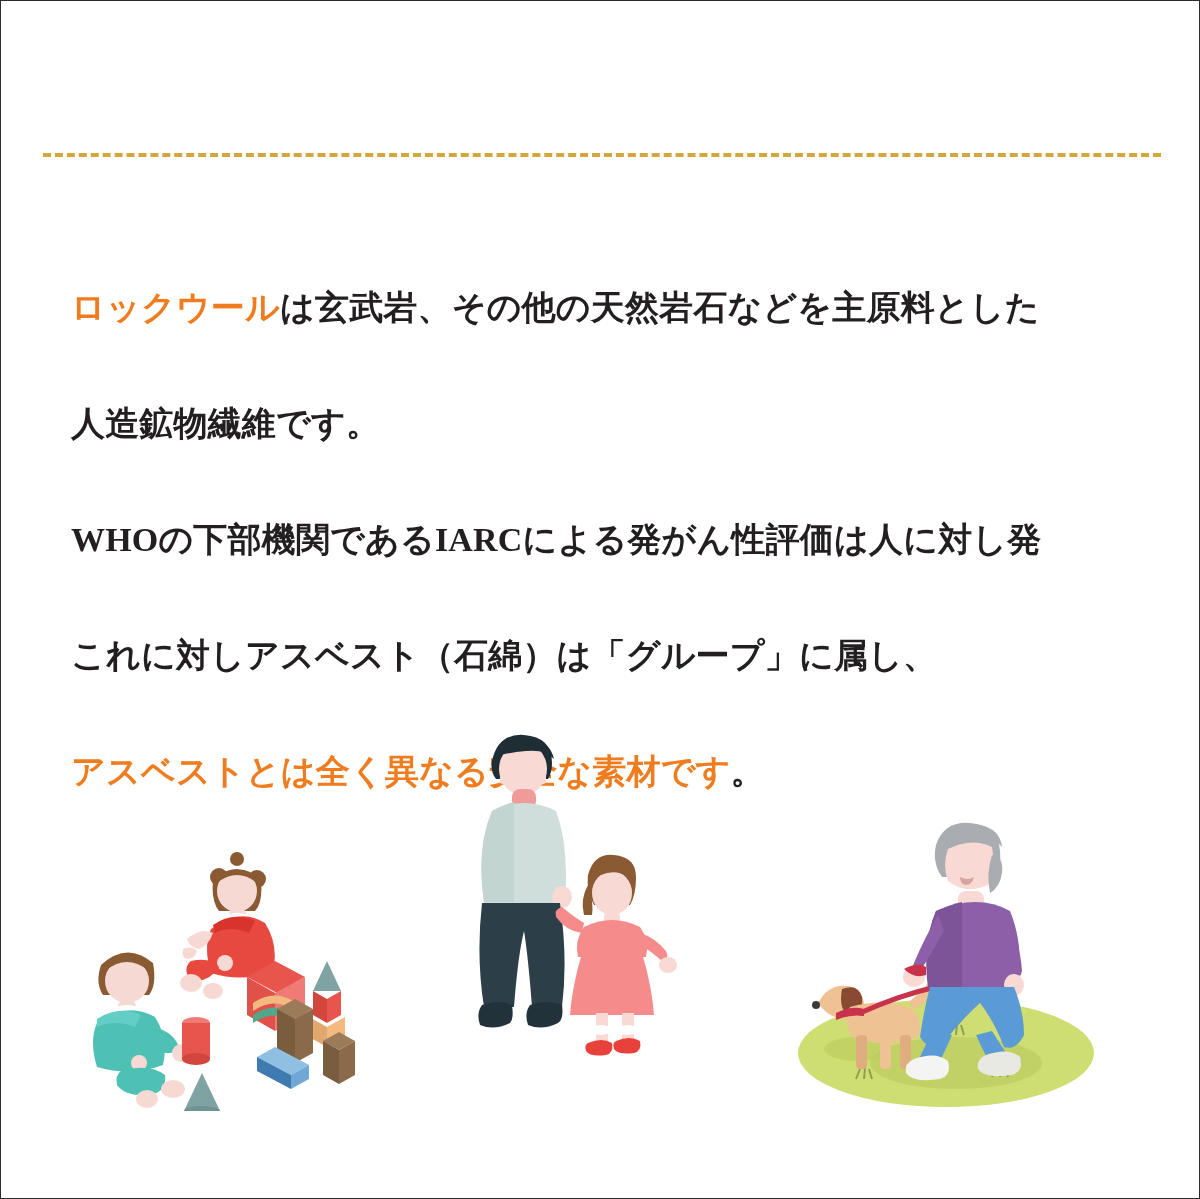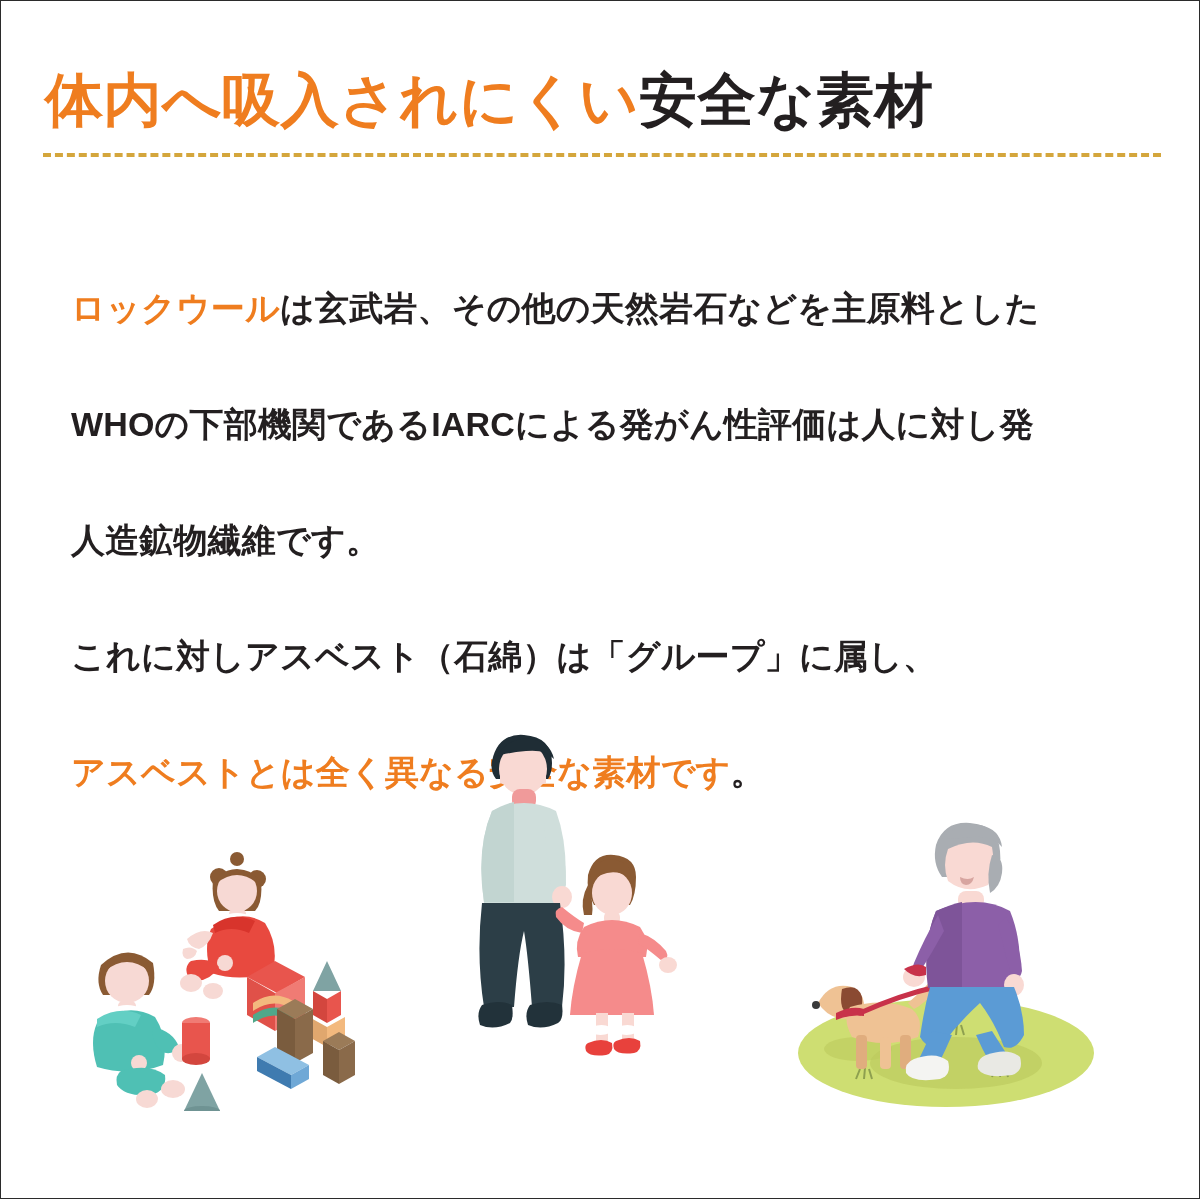--- a/index.html
+++ b/index.html
@@ -57,20 +57,21 @@
     top: 232px;
     width: 1080px;
   }
   .copy-line {
     font-size: 34px;
     font-weight: 700;
     color: #231f20;
     line-height: 82px;
     letter-spacing: 0.005em;
     white-space: nowrap;
+    font-family: Liberation Serif, serif;
   }
   .copy-line .hl { color: #ef7d1f; }
   .copy-line .blk { color: #231f20; }
 
   
   .illus-strip {
     position: absolute;
     left: 0;
     top: 720px;
     width: 1200px;
@@ -81,40 +82,35 @@
   }
   .illus-blocks  { left: 60px;  top: 100px; }
   .illus-family  { left: 455px; top: 0px;   }
   .illus-walker  { left: 795px; top: 70px;  }
 </style>
 </head>
 <body>
 
 <div class="page">
 
-  <div class="title-block">
-    <div class="title-text">
-      <span class="t-orange">体内へ吸入されにくい</span><span class="t-black">安全な素材</span>
-    </div>
-  </div>
 
   <div class="title-rule"></div>
 
   <div class="body-copy">
 
     <p class="copy-line">
       <span class="hl">ロックウール</span><span class="blk">は玄武岩、その他の天然岩石などを主原料とした</span>
     </p>
 
     <p class="copy-line">
+      <span class="blk">人造鉱物繊維です。</span>
+    </p>
+
+    <p class="copy-line">
       <span class="blk">WHOの下部機関であるIARCによる発がん性評価は人に対し発</span>
-    </p>
-
-    <p class="copy-line">
-      <span class="blk">人造鉱物繊維です。</span>
     </p>
 
 
     <p class="copy-line">
       <span class="blk">これに対しアスベスト（石綿）は「グループ」に属し、</span>
     </p>
 
     <p class="copy-line">
       <span class="hl">アスベストとは全く異なる安全な素材です</span><span class="blk">。</span>
     </p>

